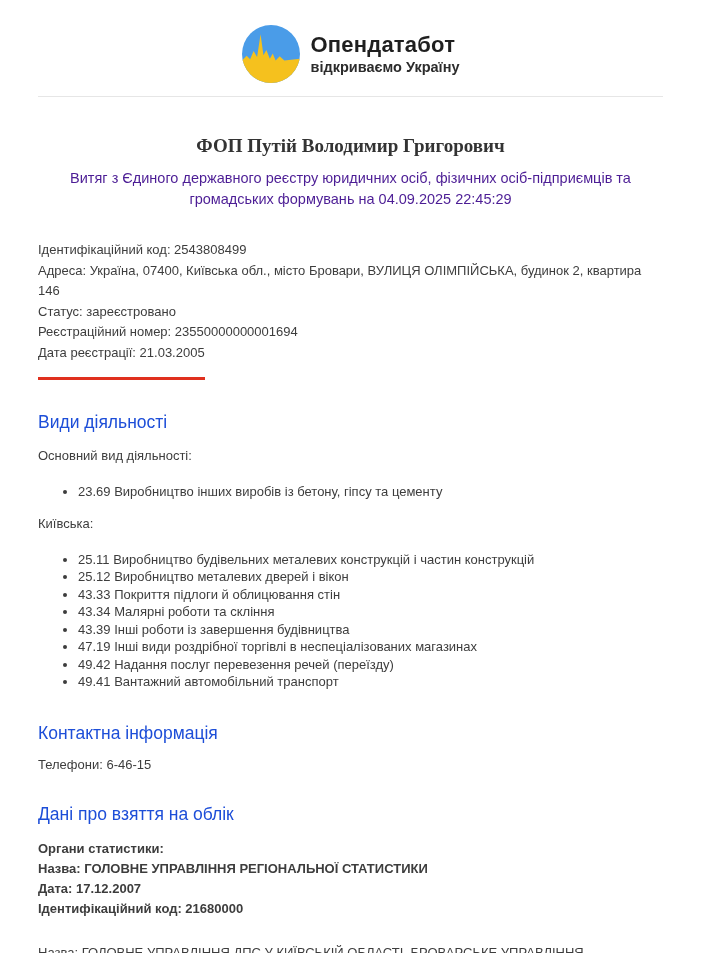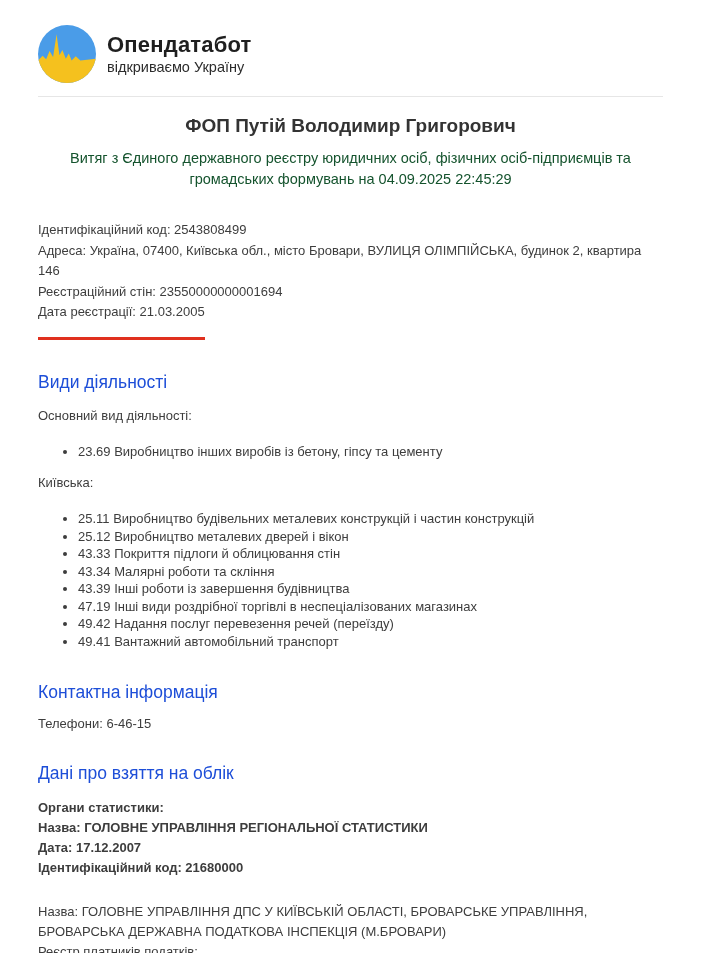--- a/index.html
+++ b/index.html
@@ -10,59 +10,61 @@
     color: var(--text, #3d3d3d);
   }
   .page {
     width: 701px;
     min-height: 953px;
     padding: 25px 38px 18px 38px;
   }
   
   .logo-row {
     display: flex;
+    justify-content: center;
     align-items: center;
     gap: 11px;
   }
   .logo-mark { width: 58px; height: 58px; flex: 0 0 auto; }
   .logo-text { display: flex; flex-direction: column; }
   .brand-name {
     font-size: 22px;
     font-weight: 700;
     color: #1f1f1f;
     letter-spacing: 0.2px;
     line-height: 1.15;
   }
   .tagline {
     font-size: 14.5px;
-    font-weight: 400;
+    font-weight: 700;
     color: #2c2c2c;
     line-height: 1.25;
   }
   .divider {
     margin-top: 13px;
     border: none;
     border-top: 1px solid var(--divider, #e6e6e6);
     height: 0;
   }
   
   .doc-title {
-    margin-top: 18px;
+    margin-top: 38px;
     text-align: center;
     font-size: 19px;
     font-weight: 600;
     color: #333333;
+    font-family: Liberation Serif, serif;
   }
   .doc-subtitle {
     margin: 11px auto 0;
     max-width: 625px;
     text-align: center;
     font-size: 14.5px;
     line-height: 1.45;
-    color: #14532d;
+    color: #4c1d95;
   }
   
   .identity {
     margin-top: 30px;
     font-size: 13px;
     line-height: 20.5px;
   }
   .identity div { margin: 0; }
   .reg-date-line { margin-top: 1px; }
   .reg-date-underline {
@@ -114,21 +116,22 @@
   </div>
 
   <hr class="divider">
 
   <h1 class="doc-title">ФОП Путій Володимир Григорович</h1>
   <p class="doc-subtitle">Витяг з Єдиного державного реєстру юридичних осіб, фізичних осіб-підприємців та громадських формувань на 04.09.2025 22:45:29</p>
 
   <div class="identity">
     <div>Ідентифікаційний код: 2543808499</div>
     <div>Адреса: Україна, 07400, Київська обл., місто Бровари, ВУЛИЦЯ ОЛІМПІЙСЬКА, будинок 2, квартира 146</div>
-    <div>Реєстраційний стін: 23550000000001694</div>
+    <div>Статус: зареєстровано</div>
+    <div>Реєстраційний номер: 23550000000001694</div>
     <div class="reg-date-line">
       <span class="reg-date-underline">Дата реєстрації: 21.03.2005</span>
     </div>
   </div>
 
   <h2 class="section-heading">Види діяльності</h2>
   <div class="sub-label">Основний вид діяльності:</div>
   <ul class="kved-list">
     <li>23.69 Виробництво інших виробів із бетону, гіпсу та цементу</li>
   </ul>

